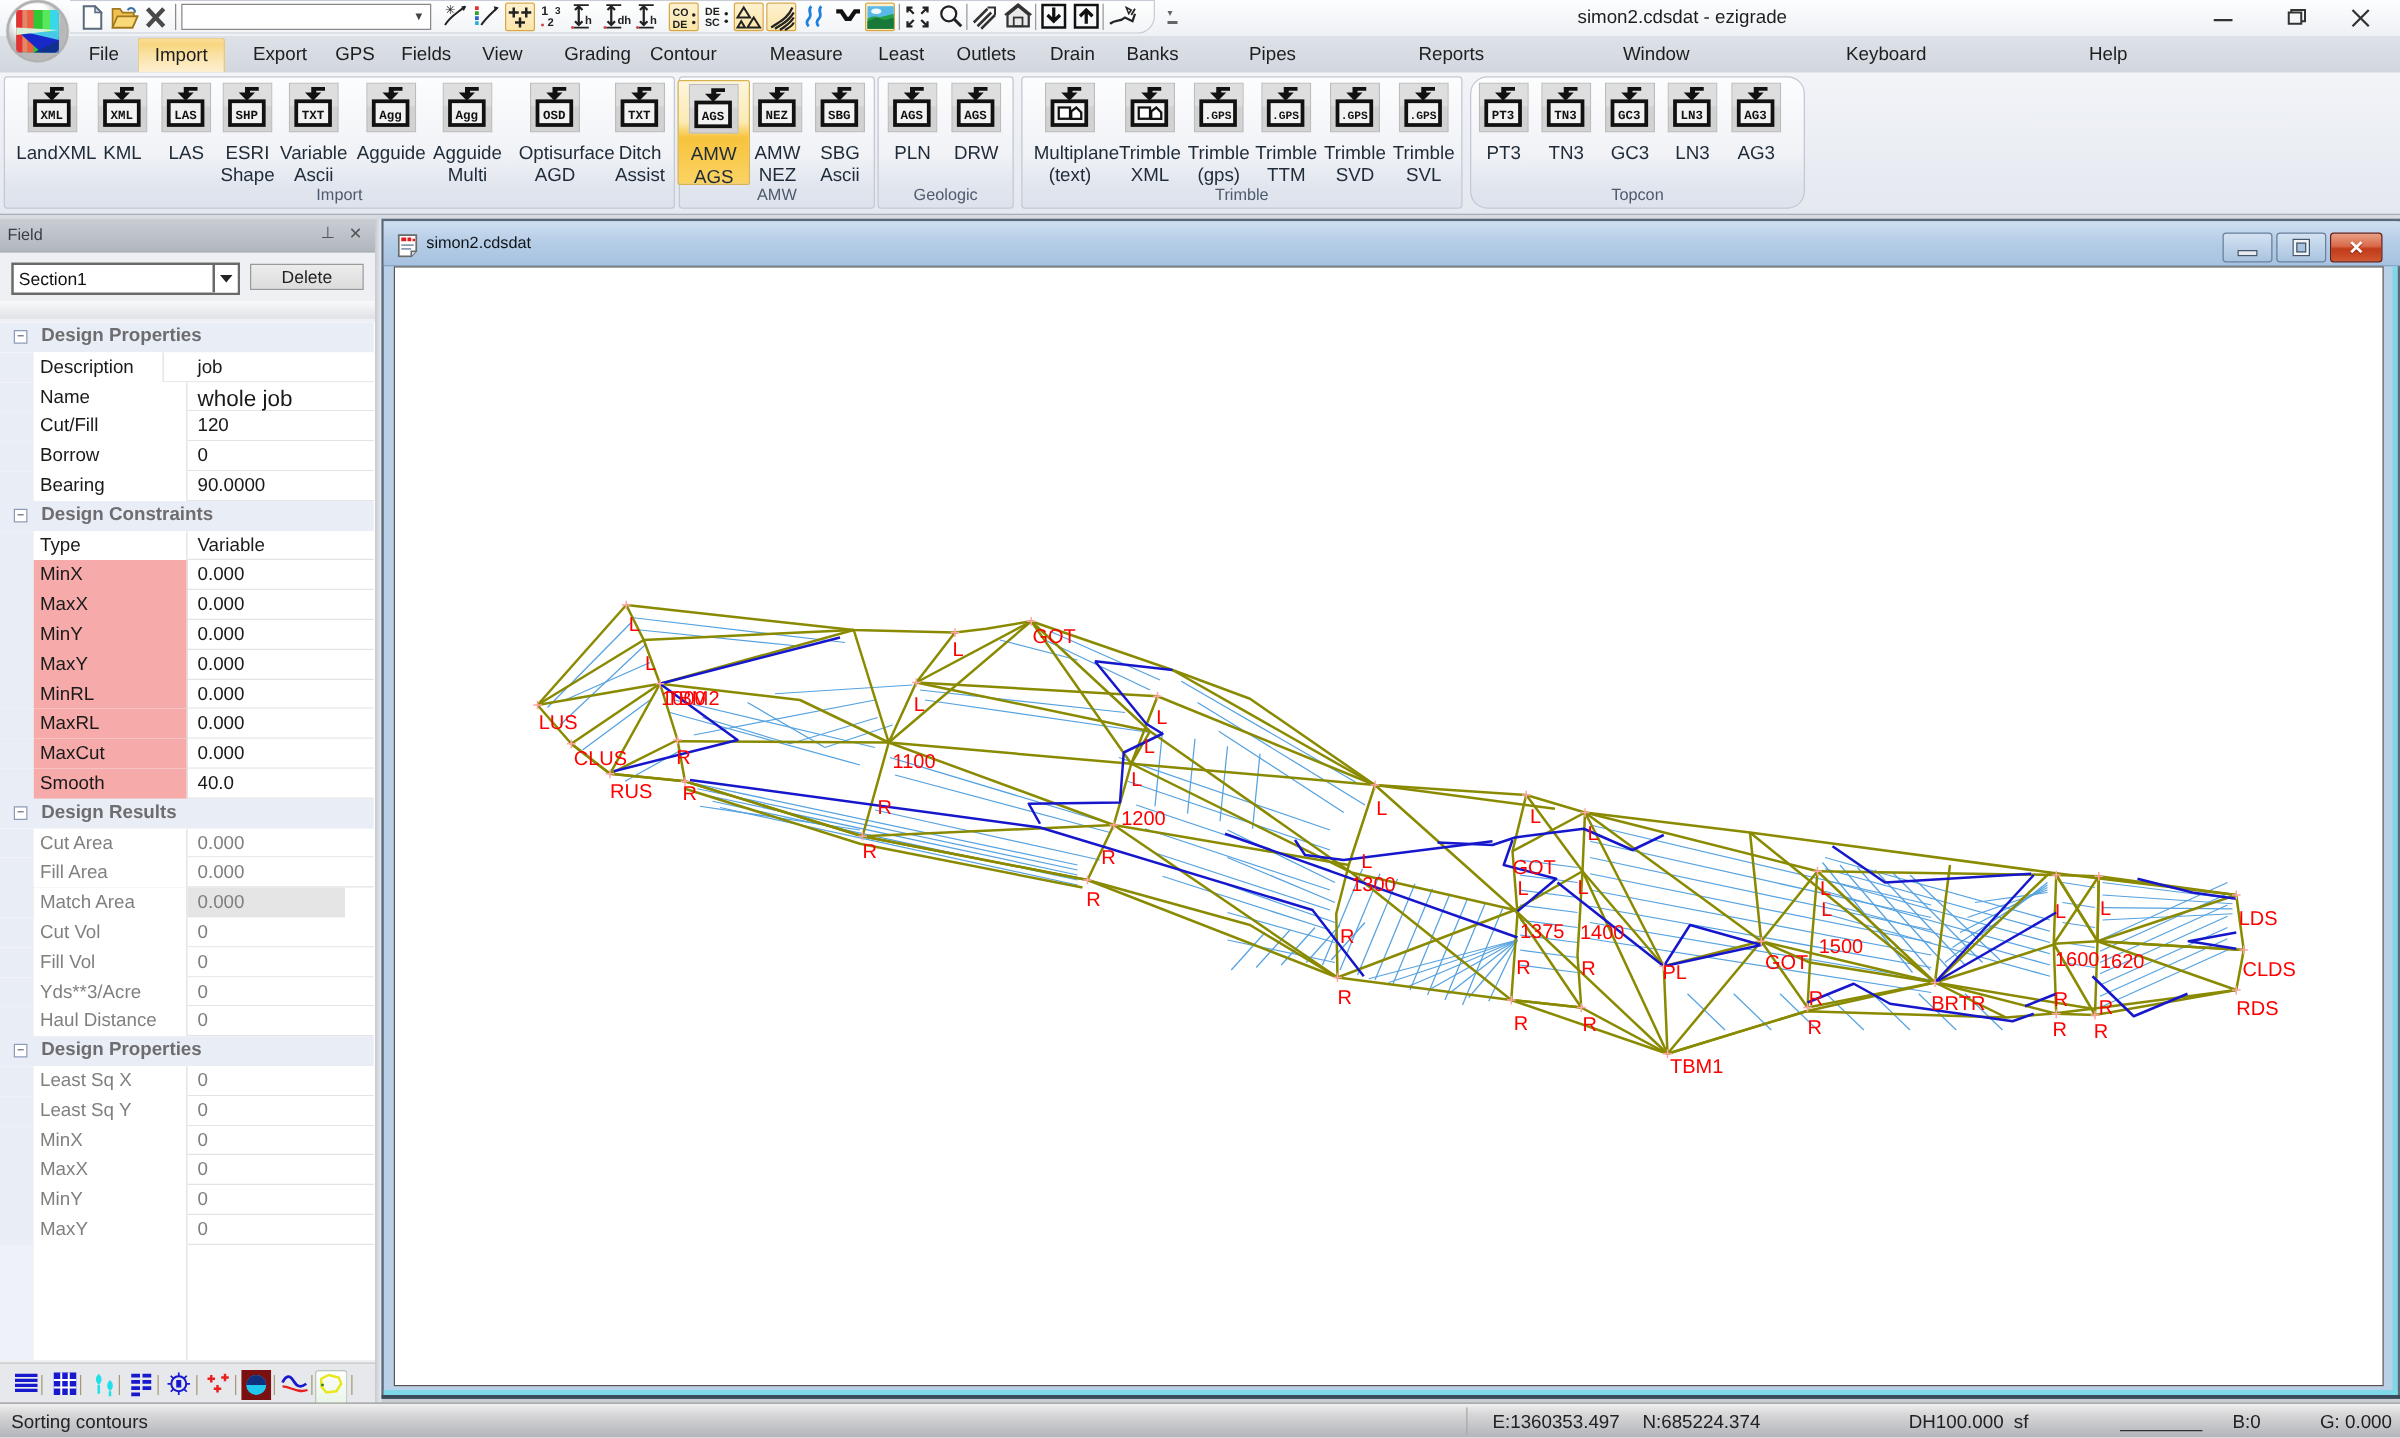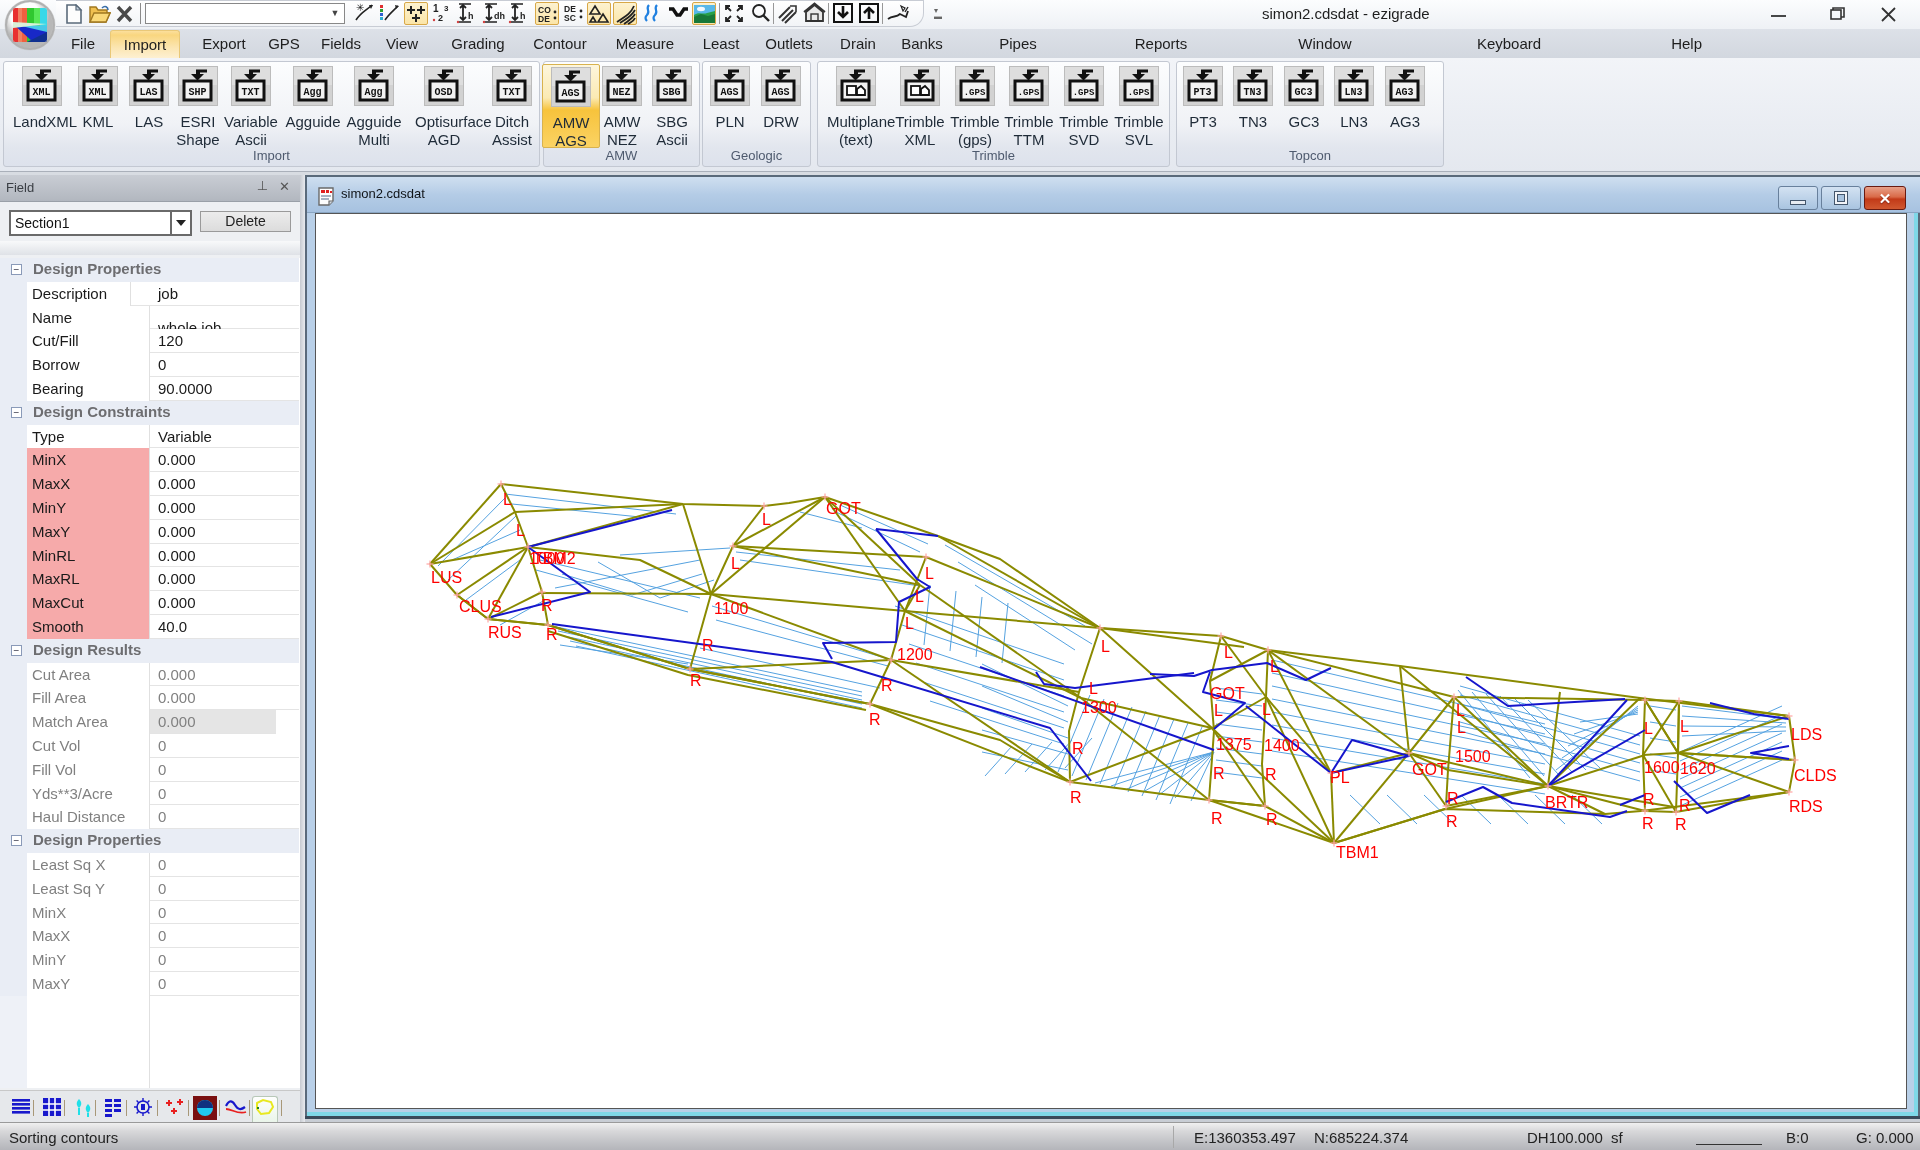--- a/index.html
+++ b/index.html
@@ -154,21 +154,21 @@
     <div style="position:absolute;left:934px;top:8px;width:10px;height:12px;color:#666;font-size:8px;line-height:6px">▾<br>▬</div>
 
 <div style="position:absolute;left:0;top:29px;width:1920px;height:29px;background:linear-gradient(#dde1e8,#d2d7df);font-size:15px">
       <div style="position:absolute;left:43px;top:0;width:80px;height:29px;line-height:30px;text-align:center;color:#1e1e1e">File</div>
       <div style="position:absolute;left:110px;top:1px;width:70px;height:28px;line-height:28px;text-align:center;background:linear-gradient(#fbdf9d 0%,#f9d67f 15%,#fbe5b0 60%,#fdf0d2 100%);border:1px solid #e9c878;border-bottom:none;border-radius:3px 3px 0 0;color:#1e1e1e">Import</div>
       <div style="position:absolute;left:184px;top:0;width:80px;height:29px;line-height:30px;text-align:center;color:#1e1e1e">Export</div>
       <div style="position:absolute;left:244px;top:0;width:80px;height:29px;line-height:30px;text-align:center;color:#1e1e1e">GPS</div>
       <div style="position:absolute;left:301px;top:0;width:80px;height:29px;line-height:30px;text-align:center;color:#1e1e1e">Fields</div>
       <div style="position:absolute;left:362px;top:0;width:80px;height:29px;line-height:30px;text-align:center;color:#1e1e1e">View</div>
       <div style="position:absolute;left:438px;top:0;width:80px;height:29px;line-height:30px;text-align:center;color:#1e1e1e">Grading</div>
-      <div style="position:absolute;left:520px;top:0;width:80px;height:29px;line-height:30px;text-align:center;color:#1e1e1e">Contour</div>
+      <div style="position:absolute;left:520px;top:0;width:80px;height:29px;line-height:30px;text-align:left;color:#1e1e1e">Contour</div>
       <div style="position:absolute;left:605px;top:0;width:80px;height:29px;line-height:30px;text-align:center;color:#1e1e1e">Measure</div>
       <div style="position:absolute;left:681px;top:0;width:80px;height:29px;line-height:30px;text-align:center;color:#1e1e1e">Least</div>
       <div style="position:absolute;left:749px;top:0;width:80px;height:29px;line-height:30px;text-align:center;color:#1e1e1e">Outlets</div>
       <div style="position:absolute;left:818px;top:0;width:80px;height:29px;line-height:30px;text-align:center;color:#1e1e1e">Drain</div>
       <div style="position:absolute;left:882px;top:0;width:80px;height:29px;line-height:30px;text-align:center;color:#1e1e1e">Banks</div>
       <div style="position:absolute;left:978px;top:0;width:80px;height:29px;line-height:30px;text-align:center;color:#1e1e1e">Pipes</div>
       <div style="position:absolute;left:1121px;top:0;width:80px;height:29px;line-height:30px;text-align:center;color:#1e1e1e">Reports</div>
       <div style="position:absolute;left:1285px;top:0;width:80px;height:29px;line-height:30px;text-align:center;color:#1e1e1e">Window</div>
       <div style="position:absolute;left:1469px;top:0;width:80px;height:29px;line-height:30px;text-align:center;color:#1e1e1e">Keyboard</div>
       <div style="position:absolute;left:1622px;top:0;width:80px;height:29px;line-height:30px;text-align:right;color:#1e1e1e">Help</div>
@@ -322,21 +322,21 @@
             </svg></div><div style="font-size:15px;line-height:18px;color:#1f2b38;margin-top:3px;white-space:nowrap">Trimble<br>SVD</div></div>
         <div style="position:absolute;left:292px;top:2px;width:58px;height:84px;text-align:center;"><div style="display:inline-block;margin-top:2px"><svg width="40" height="40" style="display:block">
               <rect x="0.5" y="0.5" width="39" height="39" fill="#d2d2d2" stroke="#bcbcbc"></rect>
               <rect x="1" y="1" width="38" height="18" fill="#dedede"></rect>
               <rect x="6" y="15" width="27" height="19" fill="#f2f2f2" stroke="#111" stroke-width="3"></rect>
               <text x="19.5" y="29" font-size="9" font-weight="bold" text-anchor="middle" fill="#111" font-family="Liberation Mono, monospace">.GPS</text>
               <path d="M29 3.5 H18 V8 H13 L19.5 14.5 L26 8 H22 V6.5 h7 z" fill="#111"></path>
             </svg></div><div style="font-size:15px;line-height:18px;color:#1f2b38;margin-top:3px;white-space:nowrap">Trimble<br>SVL</div></div>
         <div style="position:absolute;left:0;right:0;bottom:1px;height:17px;font-size:13px;color:#4e5a6e;text-align:center">Trimble</div>
       </div>
-      <div style="position:absolute;left:1176px;top:3px;width:268px;height:106px;border:1px solid #c3c8d2;border-radius:3px;background:linear-gradient(#fcfdfe 0%,#f0f2f6 60%,#e2e6ee 82%,#dde2ec 100%);">
+      <div style="position:absolute;left:1176px;top:3px;width:268px;height:106px;border:1px solid #c3c8d2;border-radius:14px;background:linear-gradient(#fcfdfe 0%,#f0f2f6 60%,#e2e6ee 82%,#dde2ec 100%);">
         <div style="position:absolute;left:-3px;top:2px;width:58px;height:84px;text-align:center;"><div style="display:inline-block;margin-top:2px"><svg width="40" height="40" style="display:block">
               <rect x="0.5" y="0.5" width="39" height="39" fill="#d2d2d2" stroke="#bcbcbc"></rect>
               <rect x="1" y="1" width="38" height="18" fill="#dedede"></rect>
               <rect x="6" y="15" width="27" height="19" fill="#f2f2f2" stroke="#111" stroke-width="3"></rect>
               <text x="19.5" y="29" font-size="10" font-weight="bold" text-anchor="middle" fill="#111" font-family="Liberation Mono, monospace">PT3</text>
               <path d="M29 3.5 H18 V8 H13 L19.5 14.5 L26 8 H22 V6.5 h7 z" fill="#111"></path>
             </svg></div><div style="font-size:15px;line-height:18px;color:#1f2b38;margin-top:3px;white-space:nowrap">PT3<br></div></div>
         <div style="position:absolute;left:47px;top:2px;width:58px;height:84px;text-align:center;"><div style="display:inline-block;margin-top:2px"><svg width="40" height="40" style="display:block">
               <rect x="0.5" y="0.5" width="39" height="39" fill="#d2d2d2" stroke="#bcbcbc"></rect>
               <rect x="1" y="1" width="38" height="18" fill="#dedede"></rect>
@@ -830,21 +830,21 @@
             <div style="position:absolute;left:27px;top:0;width:104px;height:23.8px;background:#fff;border-right:1px solid #e0e0e0;">
               <span style="position:absolute;left:5px;top:3px;font-size:15px;color:#1a1a1a">Description</span>
             </div>
             <div style="position:absolute;left:158px;top:3px;font-size:15px;color:#1a1a1a">job</div>
           </div>
           <div style="position:absolute;left:0;top:47.6px;width:299px;height:23.8px;border-bottom:1px solid #e4e4e4;background:#fff">
             <div style="position:absolute;left:0;top:0;width:27px;height:23.8px;background:#e9edf5"></div>
             <div style="position:absolute;left:27px;top:0;width:123px;height:23.8px;background:#fff;border-right:1px solid #e0e0e0;">
               <span style="position:absolute;left:5px;top:3px;font-size:15px;color:#1a1a1a">Name</span>
             </div>
-            <div style="position:absolute;left:158px;top:13px;font-size:15px;color:#1a1a1a">whole job</div>
+            <div style="position:absolute;left:158px;top:3px;font-size:18px;color:#1a1a1a">whole job</div>
           </div>
           <div style="position:absolute;left:0;top:71.4px;width:299px;height:23.8px;border-bottom:1px solid #e4e4e4;background:#fff">
             <div style="position:absolute;left:0;top:0;width:27px;height:23.8px;background:#e9edf5"></div>
             <div style="position:absolute;left:27px;top:0;width:123px;height:23.8px;background:#fff;border-right:1px solid #e0e0e0;">
               <span style="position:absolute;left:5px;top:3px;font-size:15px;color:#1a1a1a">Cut/Fill</span>
             </div>
             <div style="position:absolute;left:158px;top:3px;font-size:15px;color:#1a1a1a">120</div>
           </div>
           <div style="position:absolute;left:0;top:95.2px;width:299px;height:23.8px;border-bottom:1px solid #e4e4e4;background:#fff">
             <div style="position:absolute;left:0;top:0;width:27px;height:23.8px;background:#e9edf5"></div>

